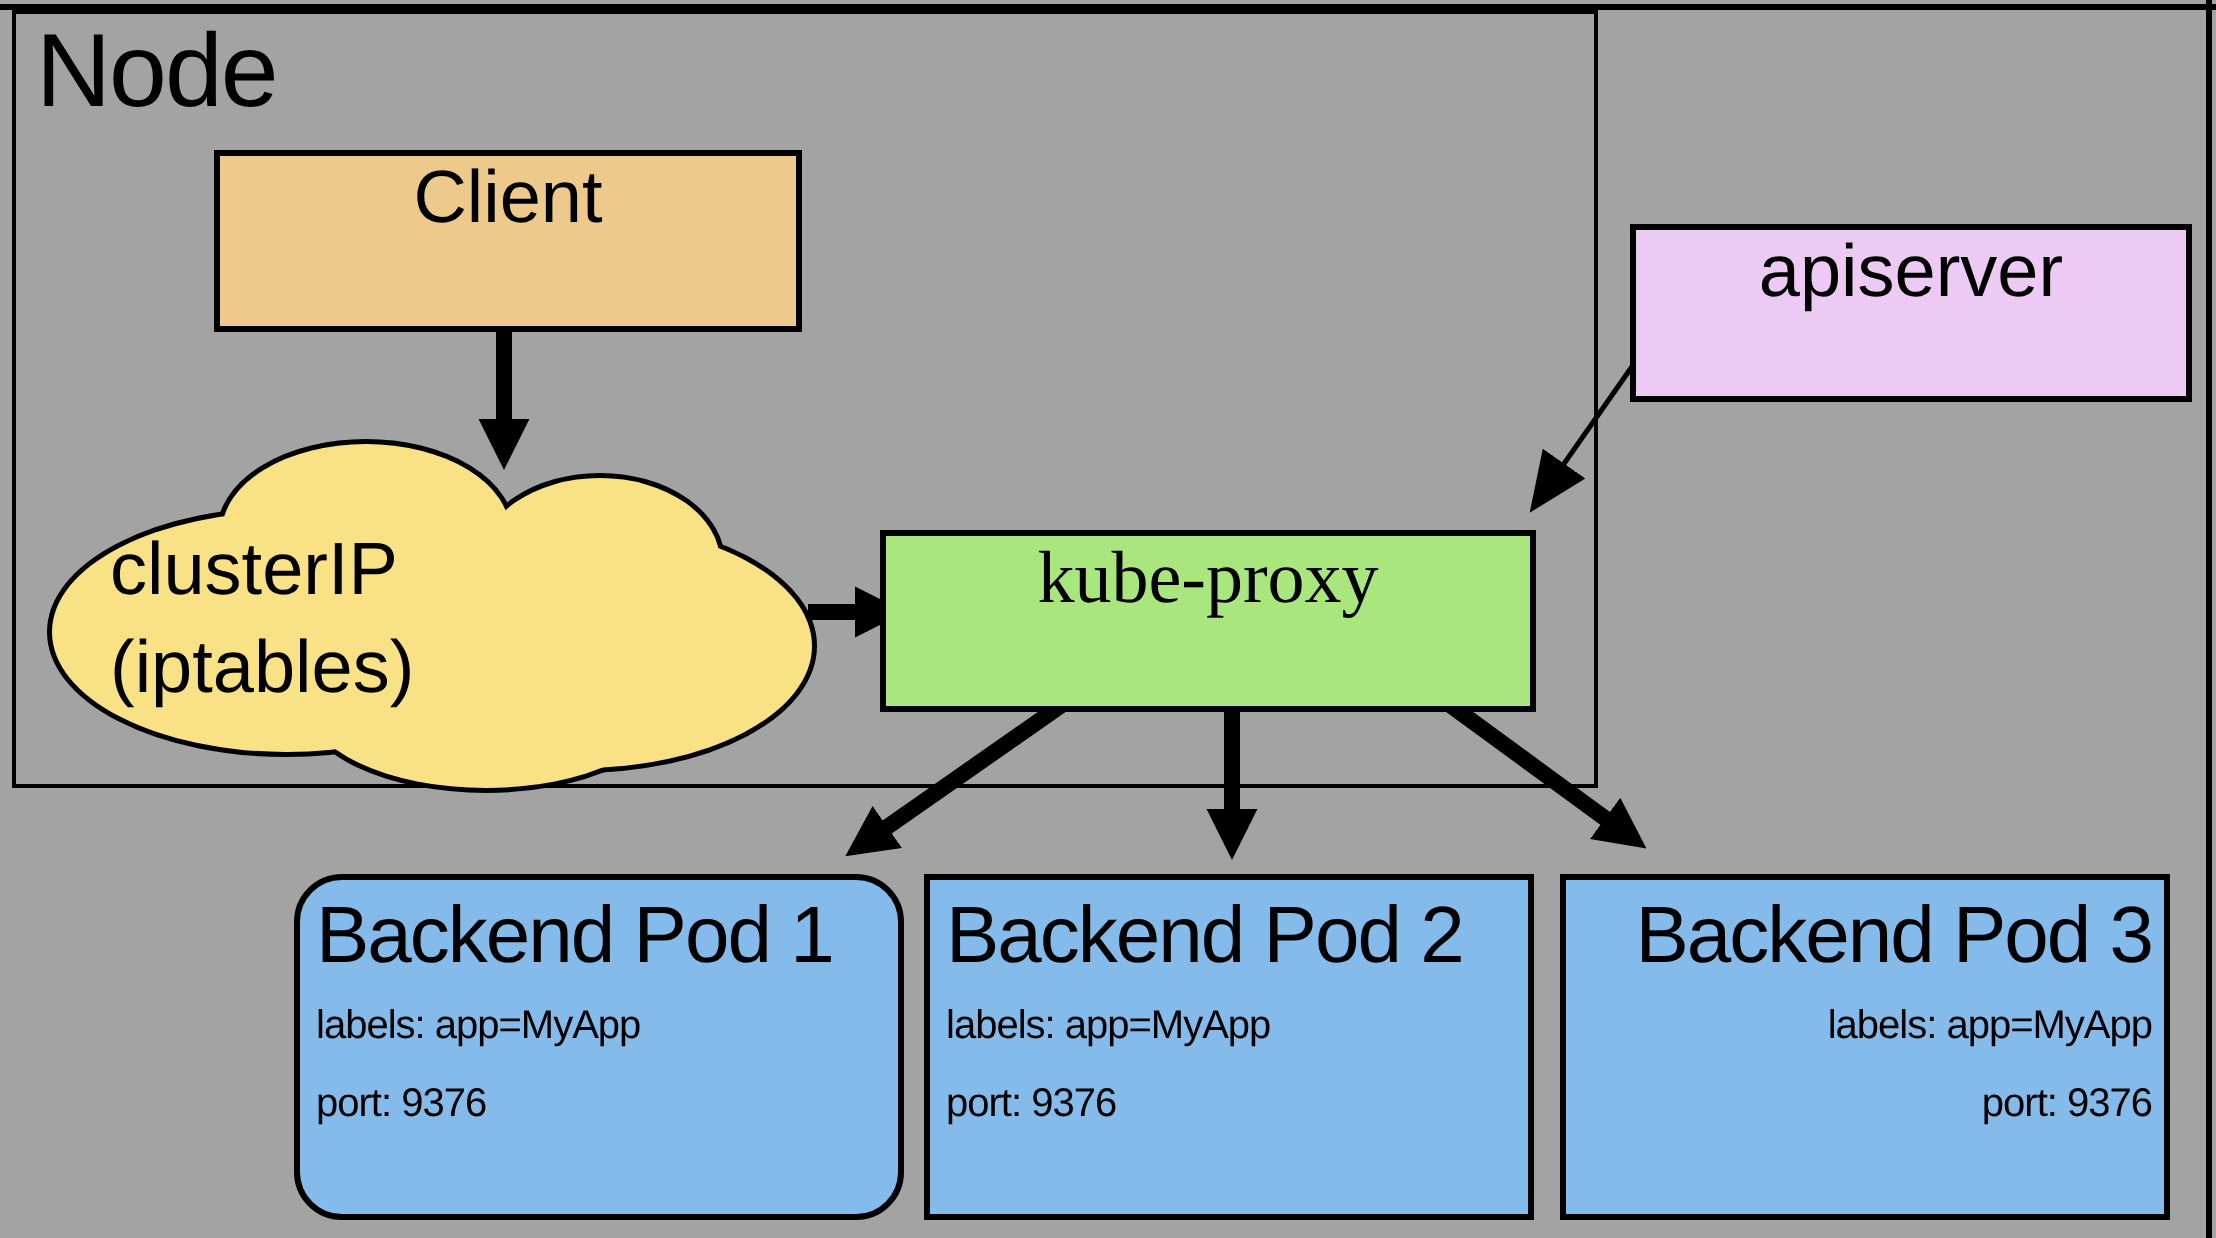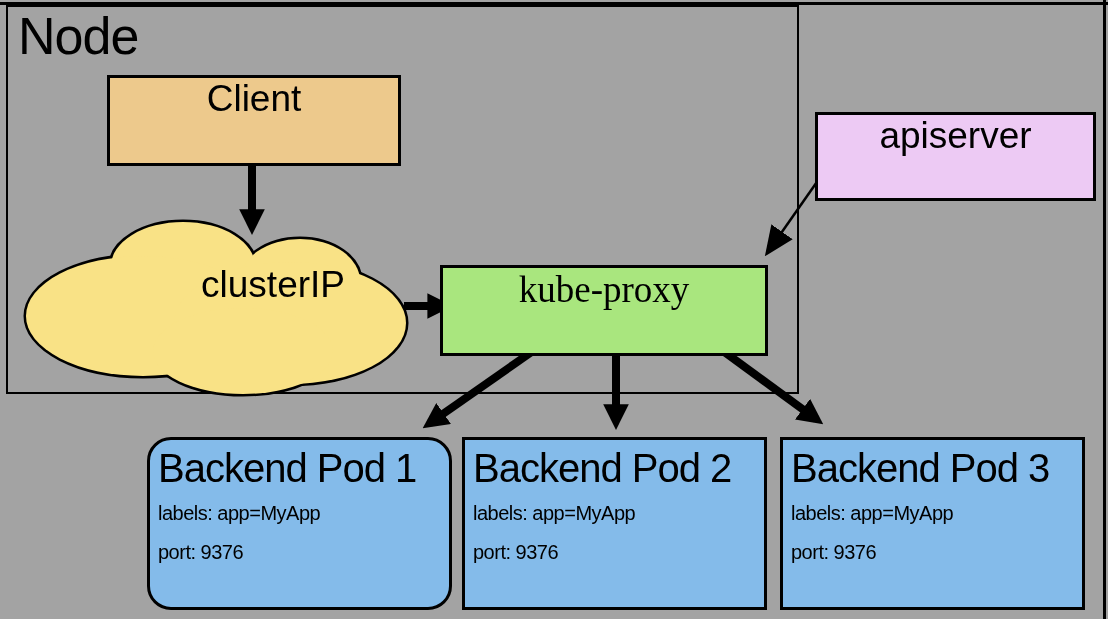--- a/index.html
+++ b/index.html
@@ -17,32 +17,32 @@
 
   
   .dbox{position:absolute;display:flex;justify-content:center;
         border:3px solid #000;z-index:3;font-size:37px;}
   .client-box{left:107px;top:75px;width:288px;height:85px;background:var(--client-fill,#EDC98C);}
   .kube-proxy-box{left:440px;top:265px;width:322px;height:85px;background:var(--kube-proxy-fill,#A9E67E);font-family:Liberation Serif, serif;}
   .apiserver-box{left:815px;top:72px;width:275px;height:83px;background:var(--apiserver-fill,#EDCAF4);margin-top:40px;}
 
   
   .cloud-svg{position:absolute;left:16px;top:211px;z-index:1;}
-  .cloud-text{position:absolute;left:55px;top:260px;width:290px;text-align:right;
+  .cloud-text{position:absolute;left:55px;top:260px;width:290px;text-align:left;
               font-size:37px;line-height:49px;z-index:3;}
 
   
   .arrows{position:absolute;left:0;top:0;z-index:2;}
 
   
   .pod{position:absolute;top:437px;width:285px;height:165px;border:3px solid #000;
        background:var(--pod-fill,#84BBEA);z-index:3;padding:2px 6px 0 8px;box-sizing:content-box;}
   .pod-1{left:147px;border-radius:24px;}
   .pod-2{left:462px;}
-  .pod-3{left:780px;}
+  .pod-3{left:780px;text-align:right;}
   .pod-title{font-size:40px;line-height:52px;letter-spacing:-1px;white-space:nowrap;}
   .pod-line{font-size:20px;line-height:39px;letter-spacing:-0.5px;white-space:nowrap;}
 </style>
 </head>
 <body>
 
 <div class="stage">
 
   <div class="frame-top"></div>
   <div class="frame-right"></div>
@@ -62,20 +62,21 @@
     <g fill="#F9E286" stroke="none">
       <ellipse cx="167" cy="55" rx="72" ry="44"></ellipse>
       <ellipse cx="284" cy="70" rx="60" ry="42"></ellipse>
       <ellipse cx="127" cy="105" rx="117" ry="60"></ellipse>
       <ellipse cx="274" cy="112" rx="116" ry="61"></ellipse>
       <ellipse cx="227" cy="140" rx="90" ry="43"></ellipse>
     </g>
   </svg>
   <div class="cloud-text">
     <div>clusterIP</div>
+    <div>(iptables)</div>
   </div>
 
   <svg class="arrows" width="1108" height="619" viewBox="0 0 1108 619">
     <defs>
       <marker id="headThick" viewBox="0 0 10 10" refX="6.5" refY="5" markerWidth="3.2" markerHeight="3.2" orient="auto" markerUnits="strokeWidth">
         <path d="M0,0 L10,5 L0,10 z" fill="#000"></path>
       </marker>
       <marker id="headThin" viewBox="0 0 30 26" refX="21" refY="13" markerWidth="30" markerHeight="26" orient="auto" markerUnits="userSpaceOnUse">
         <path d="M0,0 L30,13 L0,26 z" fill="#000"></path>
       </marker>

